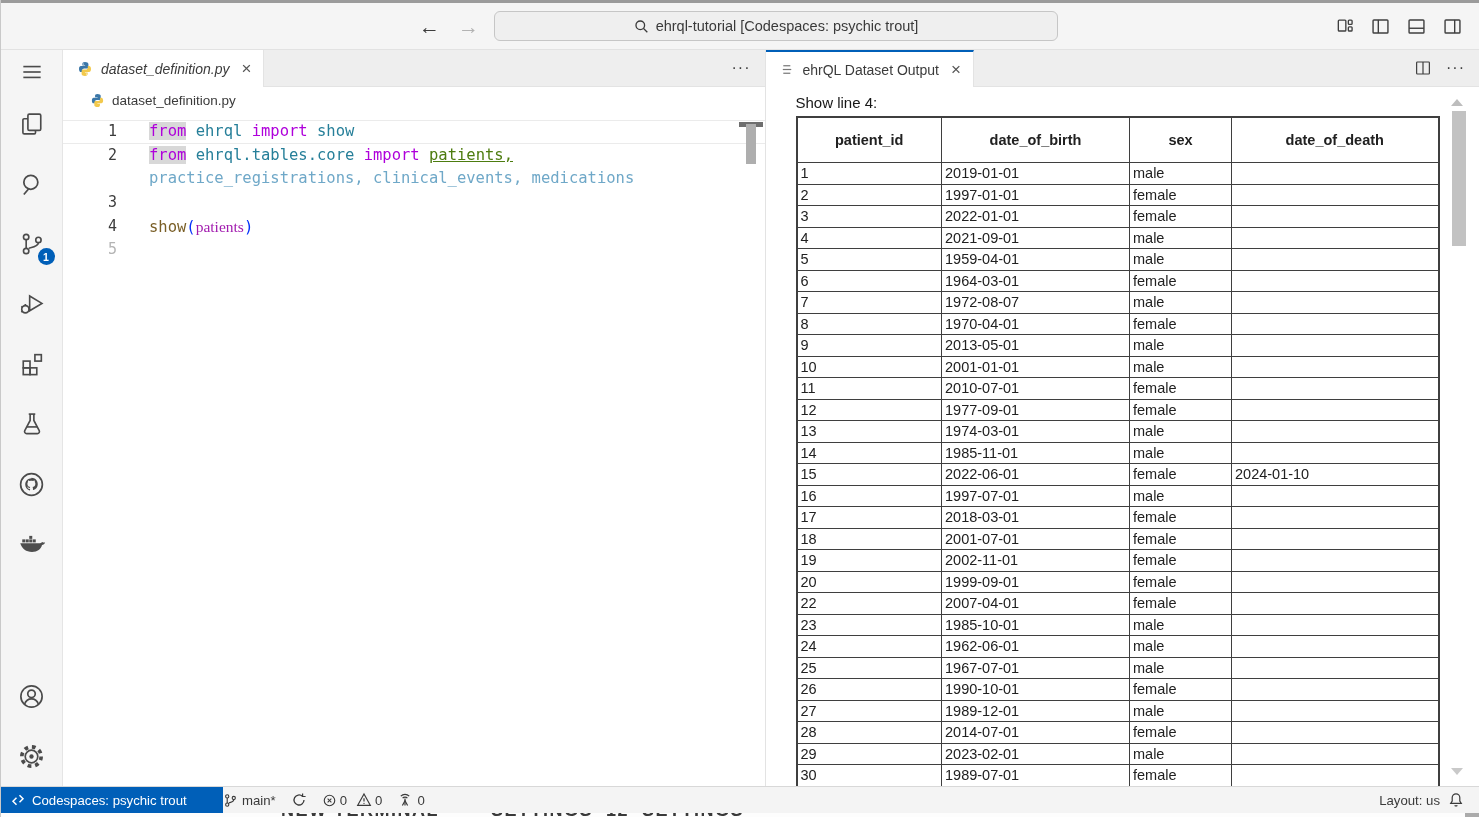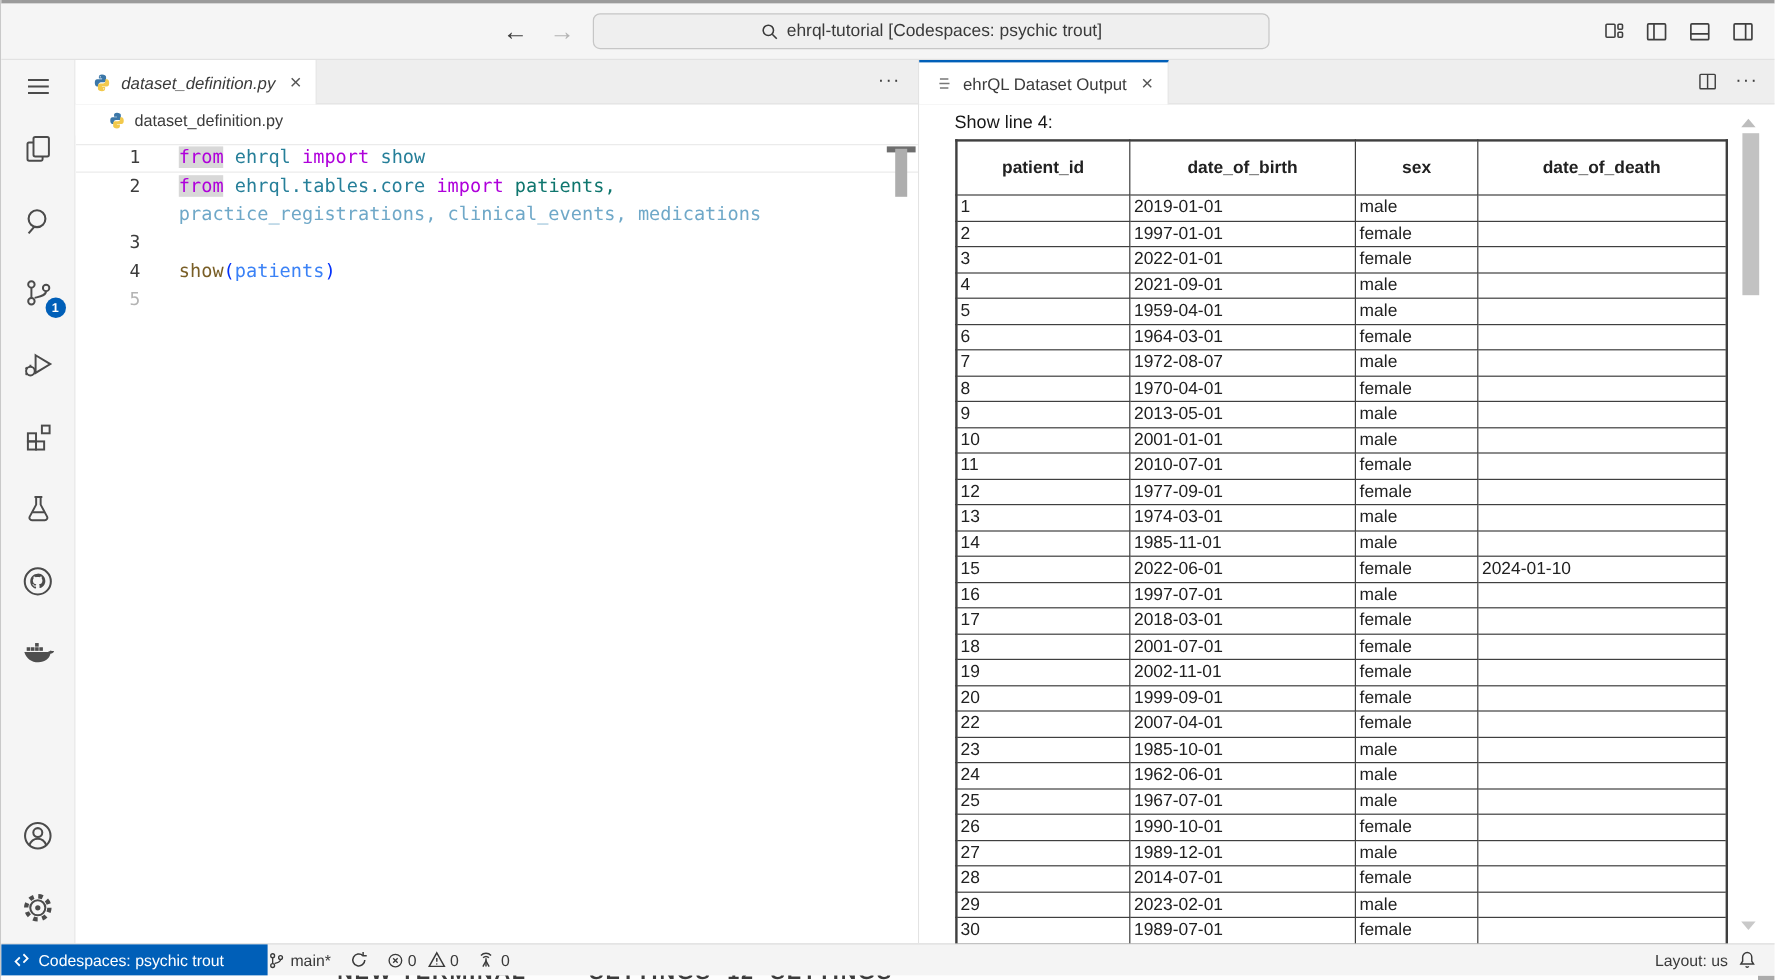--- a/index.html
+++ b/index.html
@@ -229,24 +229,24 @@
       <div class="breadcrumbs">
         <svg width="15" height="15" viewBox="0 0 16 16">
           <path fill="#3b77a8" d="M8 1C6 1 5.4 1.9 5.4 2.9V4.5h2.7V5H3.9C2.8 5 2 5.9 2 7.9S2.8 11 3.9 11h1.3V9.3c0-1 .9-1.8 1.9-1.8h2.7c.9 0 1.6-.7 1.6-1.6V2.9C11.4 1.9 10 1 8 1z"></path>
           <path fill="#f2c94c" d="M8 15c2 0 2.6-.9 2.6-1.9V11.5H7.9V11h4.2c1.1 0 1.9-.9 1.9-2.9S13.2 5 12.1 5h-1.3v1.7c0 1-.9 1.8-1.9 1.8H6.2c-.9 0-1.6.7-1.6 1.6v2.9C4.6 14.1 6 15 8 15z"></path>
         </svg>
         <span>dataset_definition.py</span>
       </div>
       <div class="code-area">
         <div id="code-lines">
             <div class="code-line current-line"><span class="line-num">1</span><span class="line-code"><span class="hl" style="color: rgb(175, 0, 219);">from</span><span> </span><span style="color: rgb(38, 127, 153);">ehrql</span><span> </span><span style="color: rgb(175, 0, 219);">import</span><span> </span><span style="color: rgb(38, 127, 153);">show</span></span></div>
-            <div class="code-line"><span class="line-num">2</span><span class="line-code"><span class="hl" style="color: rgb(175, 0, 219);">from</span><span> </span><span style="color: rgb(38, 127, 153);">ehrql.tables.core</span><span> </span><span style="color: rgb(175, 0, 219);">import</span><span> </span><span style="color: #0f766e;">patients,</span></span></div>
+            <div class="code-line"><span class="line-num">2</span><span class="line-code"><span class="hl" style="color: rgb(175, 0, 219);">from</span><span> </span><span style="color: rgb(38, 127, 153);">ehrql.tables.core</span><span> </span><span style="color: rgb(175, 0, 219);">import</span><span> </span><span style="color: #4d7c0f; text-decoration: underline;">patients,</span></span></div>
             <div class="code-line"><span class="line-num"></span><span class="line-code"><span style="color: rgb(111, 168, 200);">practice_registrations, clinical_events, medications</span></span></div>
             <div class="code-line"><span class="line-num">3</span><span class="line-code"></span></div>
-            <div class="code-line"><span class="line-num">4</span><span class="line-code"><span style="color: rgb(121, 94, 38);">show</span><span style="color: rgb(4, 49, 250);">(</span><span style="color: #3b82f6;">patients</span><span style="color: rgb(4, 49, 250);">)</span></span></div>
+            <div class="code-line"><span class="line-num">4</span><span class="line-code"><span style="color: rgb(121, 94, 38);">show</span><span style="color: rgb(4, 49, 250);">(</span><span style="color: #a21caf; font-family: Liberation Serif, serif;">patients</span><span style="color: rgb(4, 49, 250);">)</span></span></div>
             <div class="code-line"><span class="line-num dim">5</span><span class="line-code"></span></div>
           </div>
         <div class="ruler-mark"></div>
         <div class="sb-thumb"></div>
       </div>
     </div>
 
     <div class="output-group">
       <div class="tabbar">
         <div class="tab focused">

